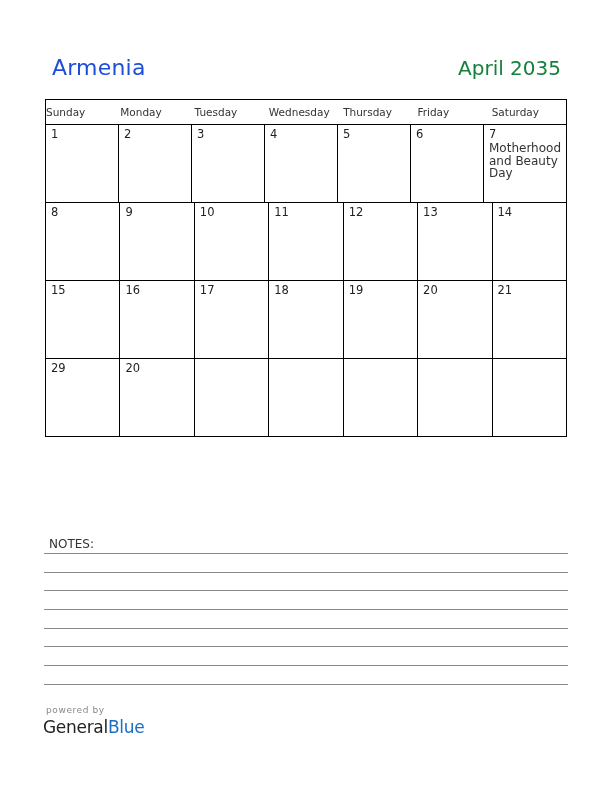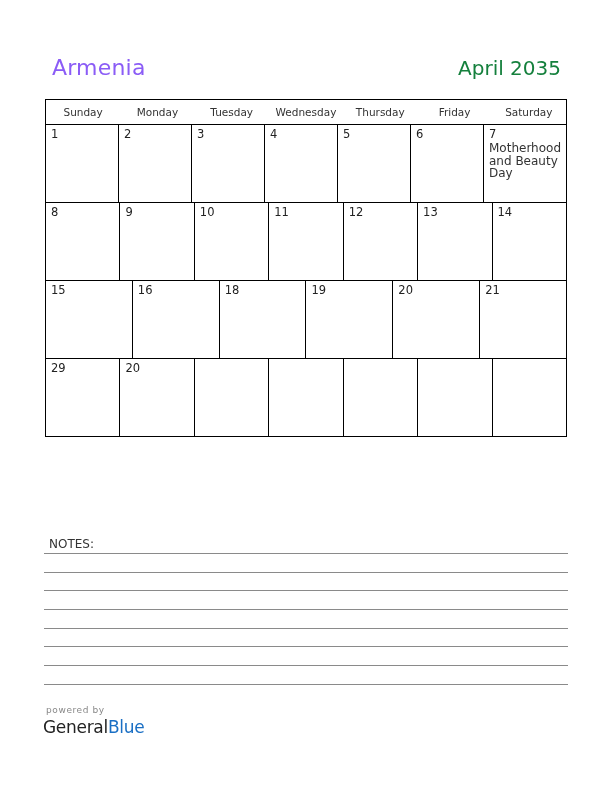--- a/index.html
+++ b/index.html
@@ -1,28 +1,28 @@
 <!DOCTYPE html>
 <html><head>
   <meta charset="utf-8">
   <style>
     html, body { margin: 0; padding: 0; }
     body {
       width: 612px; height: 792px; background: #ffffff; position: relative;
       font-family: "DejaVu Sans", sans-serif; color: #222;
       overflow: hidden;
     }
-    .country { position: absolute; left: 52px; top: 55px; font-size: 22px; color: #8b5cf6; letter-spacing: 0.2px; }
+    .country { position: absolute; left: 52px; top: 55px; font-size: 22px; color: #1d4ed8; letter-spacing: 0.2px; }
     .month { position: absolute; right: 51px; top: 56px; font-size: 20px; color: #15803d; }
     .cal {
       position: absolute; left: 45px; top: 99px; width: 520px;
       border: 1px solid #000; box-sizing: content-box;
     }
     .hdr { display: flex; height: 24px; border-bottom: 1.5px solid #000; }
-    .hdr div { flex: 1; text-align: center; font-size: 10.5px; line-height: 24px; color: #333; }
+    .hdr div { flex: 1; text-align: left; font-size: 10.5px; line-height: 24px; color: #333; }
     .row { display: flex; height: 77px; border-bottom: 1.5px solid #000; }
     .row:last-child { border-bottom: none; }
     .cell { flex: 1; border-right: 1.5px solid #000; padding: 2px 5px; box-sizing: border-box; position: relative; }
     .cell:last-child { border-right: none; }
     .dn { font-size: 11.5px; color: #222; display: block; line-height: 14px; }
     .hol { font-size: 12px; color: #333; line-height: 12.5px; display: block; margin-top: 1px; }
     .notes-label { position: absolute; left: 49px; top: 537px; font-size: 12px; color: #333; }
     .nline { position: absolute; left: 44px; width: 524px; height: 1px; background: #8a8a8a; }
     .pw { position: absolute; left: 46px; top: 705px; font-size: 9px; color: #888; letter-spacing: 0.6px; }
     .logo { position: absolute; left: 43px; top: 717px; font-size: 17px; color: #222; letter-spacing: -0.3px; }
@@ -93,20 +93,23 @@
         </div>
       </div>
       <div class="row">
         <div class="cell">
           <span class="dn">15</span>
         </div>
         <div class="cell">
           <span class="dn">16</span>
         </div>
         <div class="cell">
+          <span class="dn">17</span>
+        </div>
+        <div class="cell">
           <span class="dn">18</span>
         </div>
         <div class="cell">
           <span class="dn">19</span>
         </div>
         <div class="cell">
           <span class="dn">20</span>
         </div>
         <div class="cell">
           <span class="dn">21</span>

